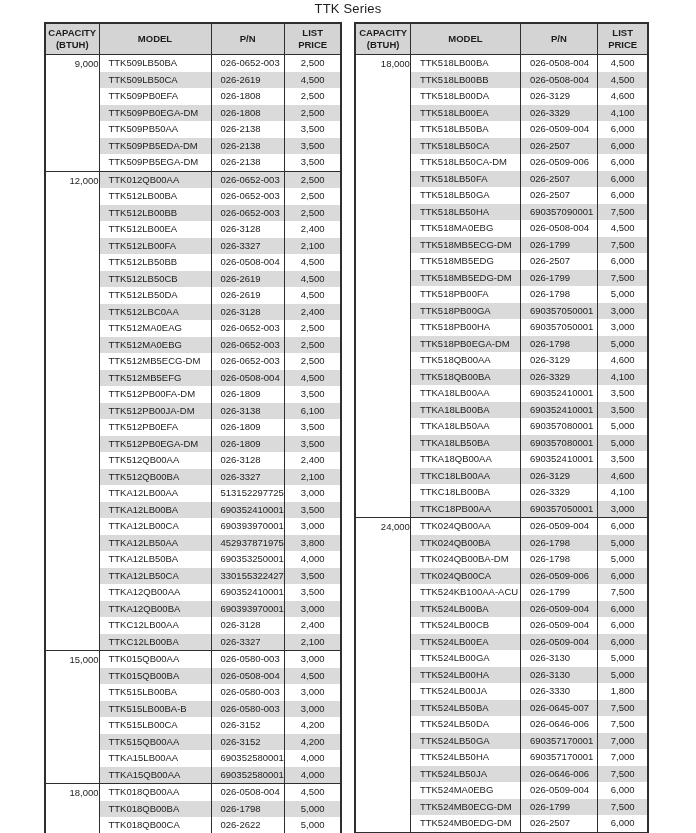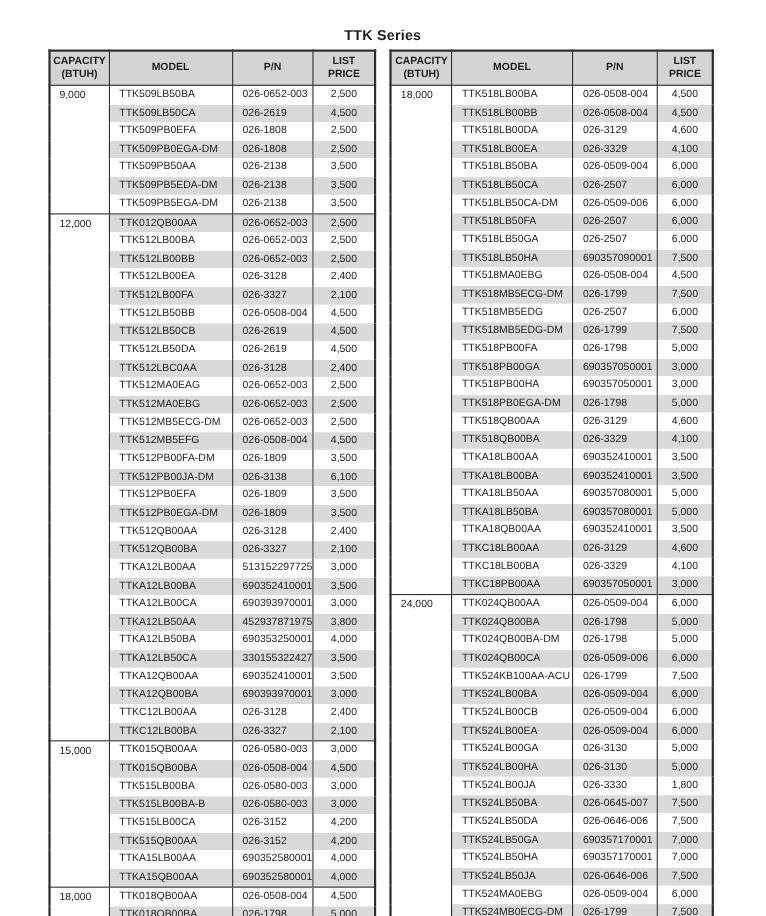--- a/index.html
+++ b/index.html
@@ -12,22 +12,22 @@
   }
   .page {
     width: 696px;
     height: 833px;
     position: relative;
     overflow: hidden;
   }
   .title {
     text-align: center;
     font-size: 13px;
-    font-weight: bold;
-    padding-top: 24px;
+    font-weight: normal;
+    padding-top: 1px;
     margin: 0 0 6px 0;
     letter-spacing: 0.2px;
   }
   .tables {
     display: flex;
     align-items: flex-start;
     padding-left: 44px;
     gap: 12px;
   }
   table.price-table {
@@ -61,21 +61,21 @@
   table.price-table td.pn {
     padding-left: 9px;
     text-align: left;
   }
   table.price-table td.price {
     text-align: center;
   }
   table.price-table td.cap {
     background: #ffffff;
     vertical-align: top;
-    text-align: left;
+    text-align: right;
     padding: 1px 0 0 8px;
     line-height: 15px;
   }
   table.price-table tr.alt td:not(.cap) {
     background: #dadada;
   }
   table.price-table tr.group-start td {
     border-top: 1px solid #2e2e2e;
   }
 </style>

